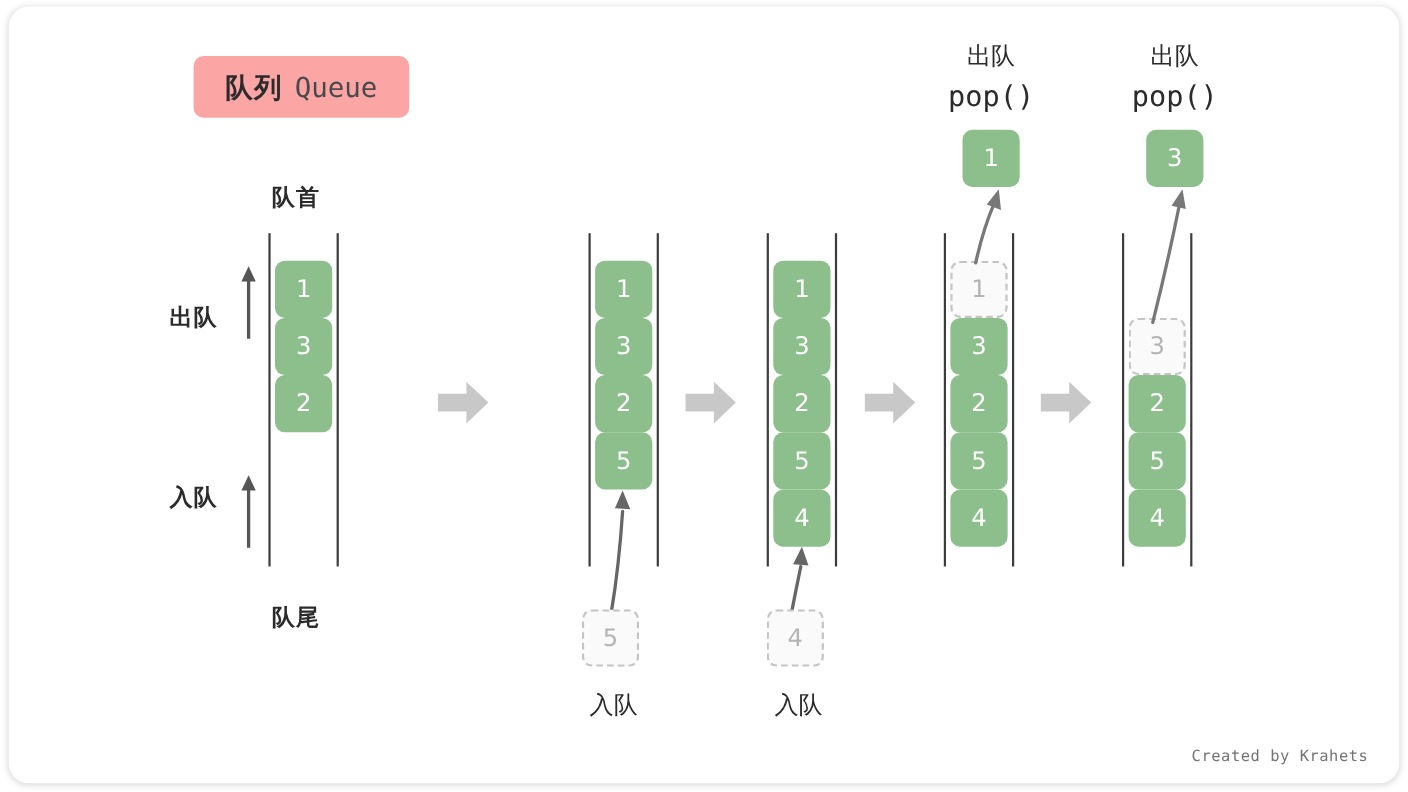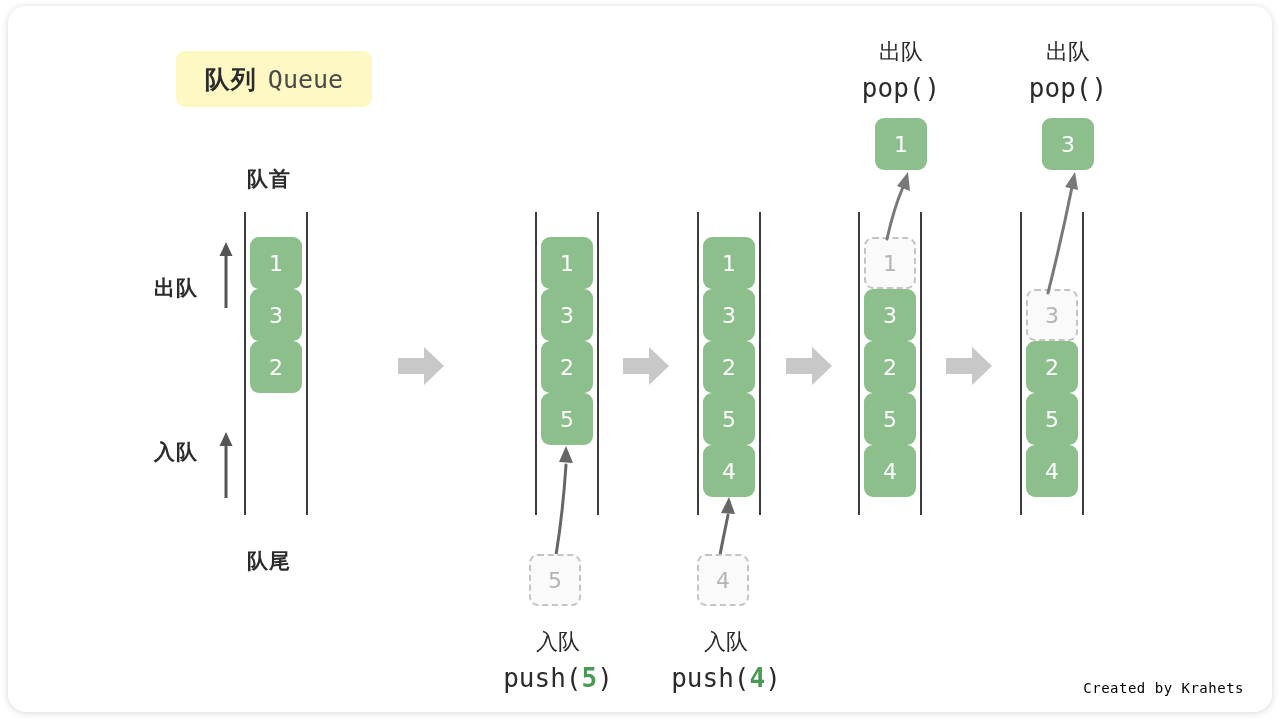--- a/index.html
+++ b/index.html
@@ -25,21 +25,21 @@
     overflow: hidden;
   }
 
   
   .title-badge {
     position: absolute;
     left: 168px;
     top: 45px;
     width: 196px;
     height: 56px;
-    background: #fef9c3;
+    background: #fca5a5;
     border-radius: 9px;
     display: flex;
     align-items: center;
     justify-content: center;
   }
   .title-cn {
     font-size: 25px;
     font-weight: bold;
     color: #2b2b2b;
     letter-spacing: 1px;
@@ -145,21 +145,21 @@
   .motion {
     position: absolute;
   }
 
   
   .watermark {
     position: absolute;
     right: 28px;
     bottom: 16px;
     font-size: 14px;
-    color: #000000;
+    color: #737373;
     font-family: "DejaVu Sans Mono", "Liberation Mono", monospace;
     letter-spacing: 0.5px;
   }
 </style>
 </head>
 <body>
 
 <div class="card">
 
   <div class="title-badge">
@@ -227,21 +227,20 @@
     <svg width="60" height="115" viewBox="0 0 60 115">
       <path d="M 28 112 C 32 88, 36 52, 38 22" stroke="#666" stroke-width="3" fill="none" stroke-linecap="round"></path>
       <polygon points="38,3 31,19 45,20" fill="#666"></polygon>
     </svg>
   </div>
   <div class="float-box" style="left:521px; top:548px;">
     <div class="cell ghost">5</div>
   </div>
   <div class="op-label" style="left:460px; top:618px; width:180px;">
     <span class="op-cn">入队</span>
-    <span class="op-code"><span>push(</span><span class="num">5</span><span>)</span></span>
   </div>
 
   <div class="big-arrow" style="left:615px; top:341px;">
     <svg width="46" height="38" viewBox="0 0 46 38">
       <polygon points="0,11 26,11 26,0 46,19 26,38 26,27 0,27" fill="#c8c8c8"></polygon>
     </svg>
   </div>
 
   <div class="queue" style="left:689px; top:206px; height:303px;">
     <div class="rail left"></div>
@@ -267,21 +266,20 @@
     <svg width="60" height="62" viewBox="0 0 60 62">
       <path d="M 22 60 C 25 44, 28 30, 30 20" stroke="#666" stroke-width="3" fill="none" stroke-linecap="round"></path>
       <polygon points="31,2 23,18 37,19" fill="#666"></polygon>
     </svg>
   </div>
   <div class="float-box" style="left:689px; top:548px;">
     <div class="cell ghost">4</div>
   </div>
   <div class="op-label" style="left:628px; top:618px; width:180px;">
     <span class="op-cn">入队</span>
-    <span class="op-code"><span>push(</span><span class="num">4</span><span>)</span></span>
   </div>
 
   <div class="big-arrow" style="left:778px; top:341px;">
     <svg width="46" height="38" viewBox="0 0 46 38">
       <polygon points="0,11 26,11 26,0 46,19 26,38 26,27 0,27" fill="#c8c8c8"></polygon>
     </svg>
   </div>
 
   <div class="queue" style="left:850px; top:206px; height:303px;">
     <div class="rail left"></div>

